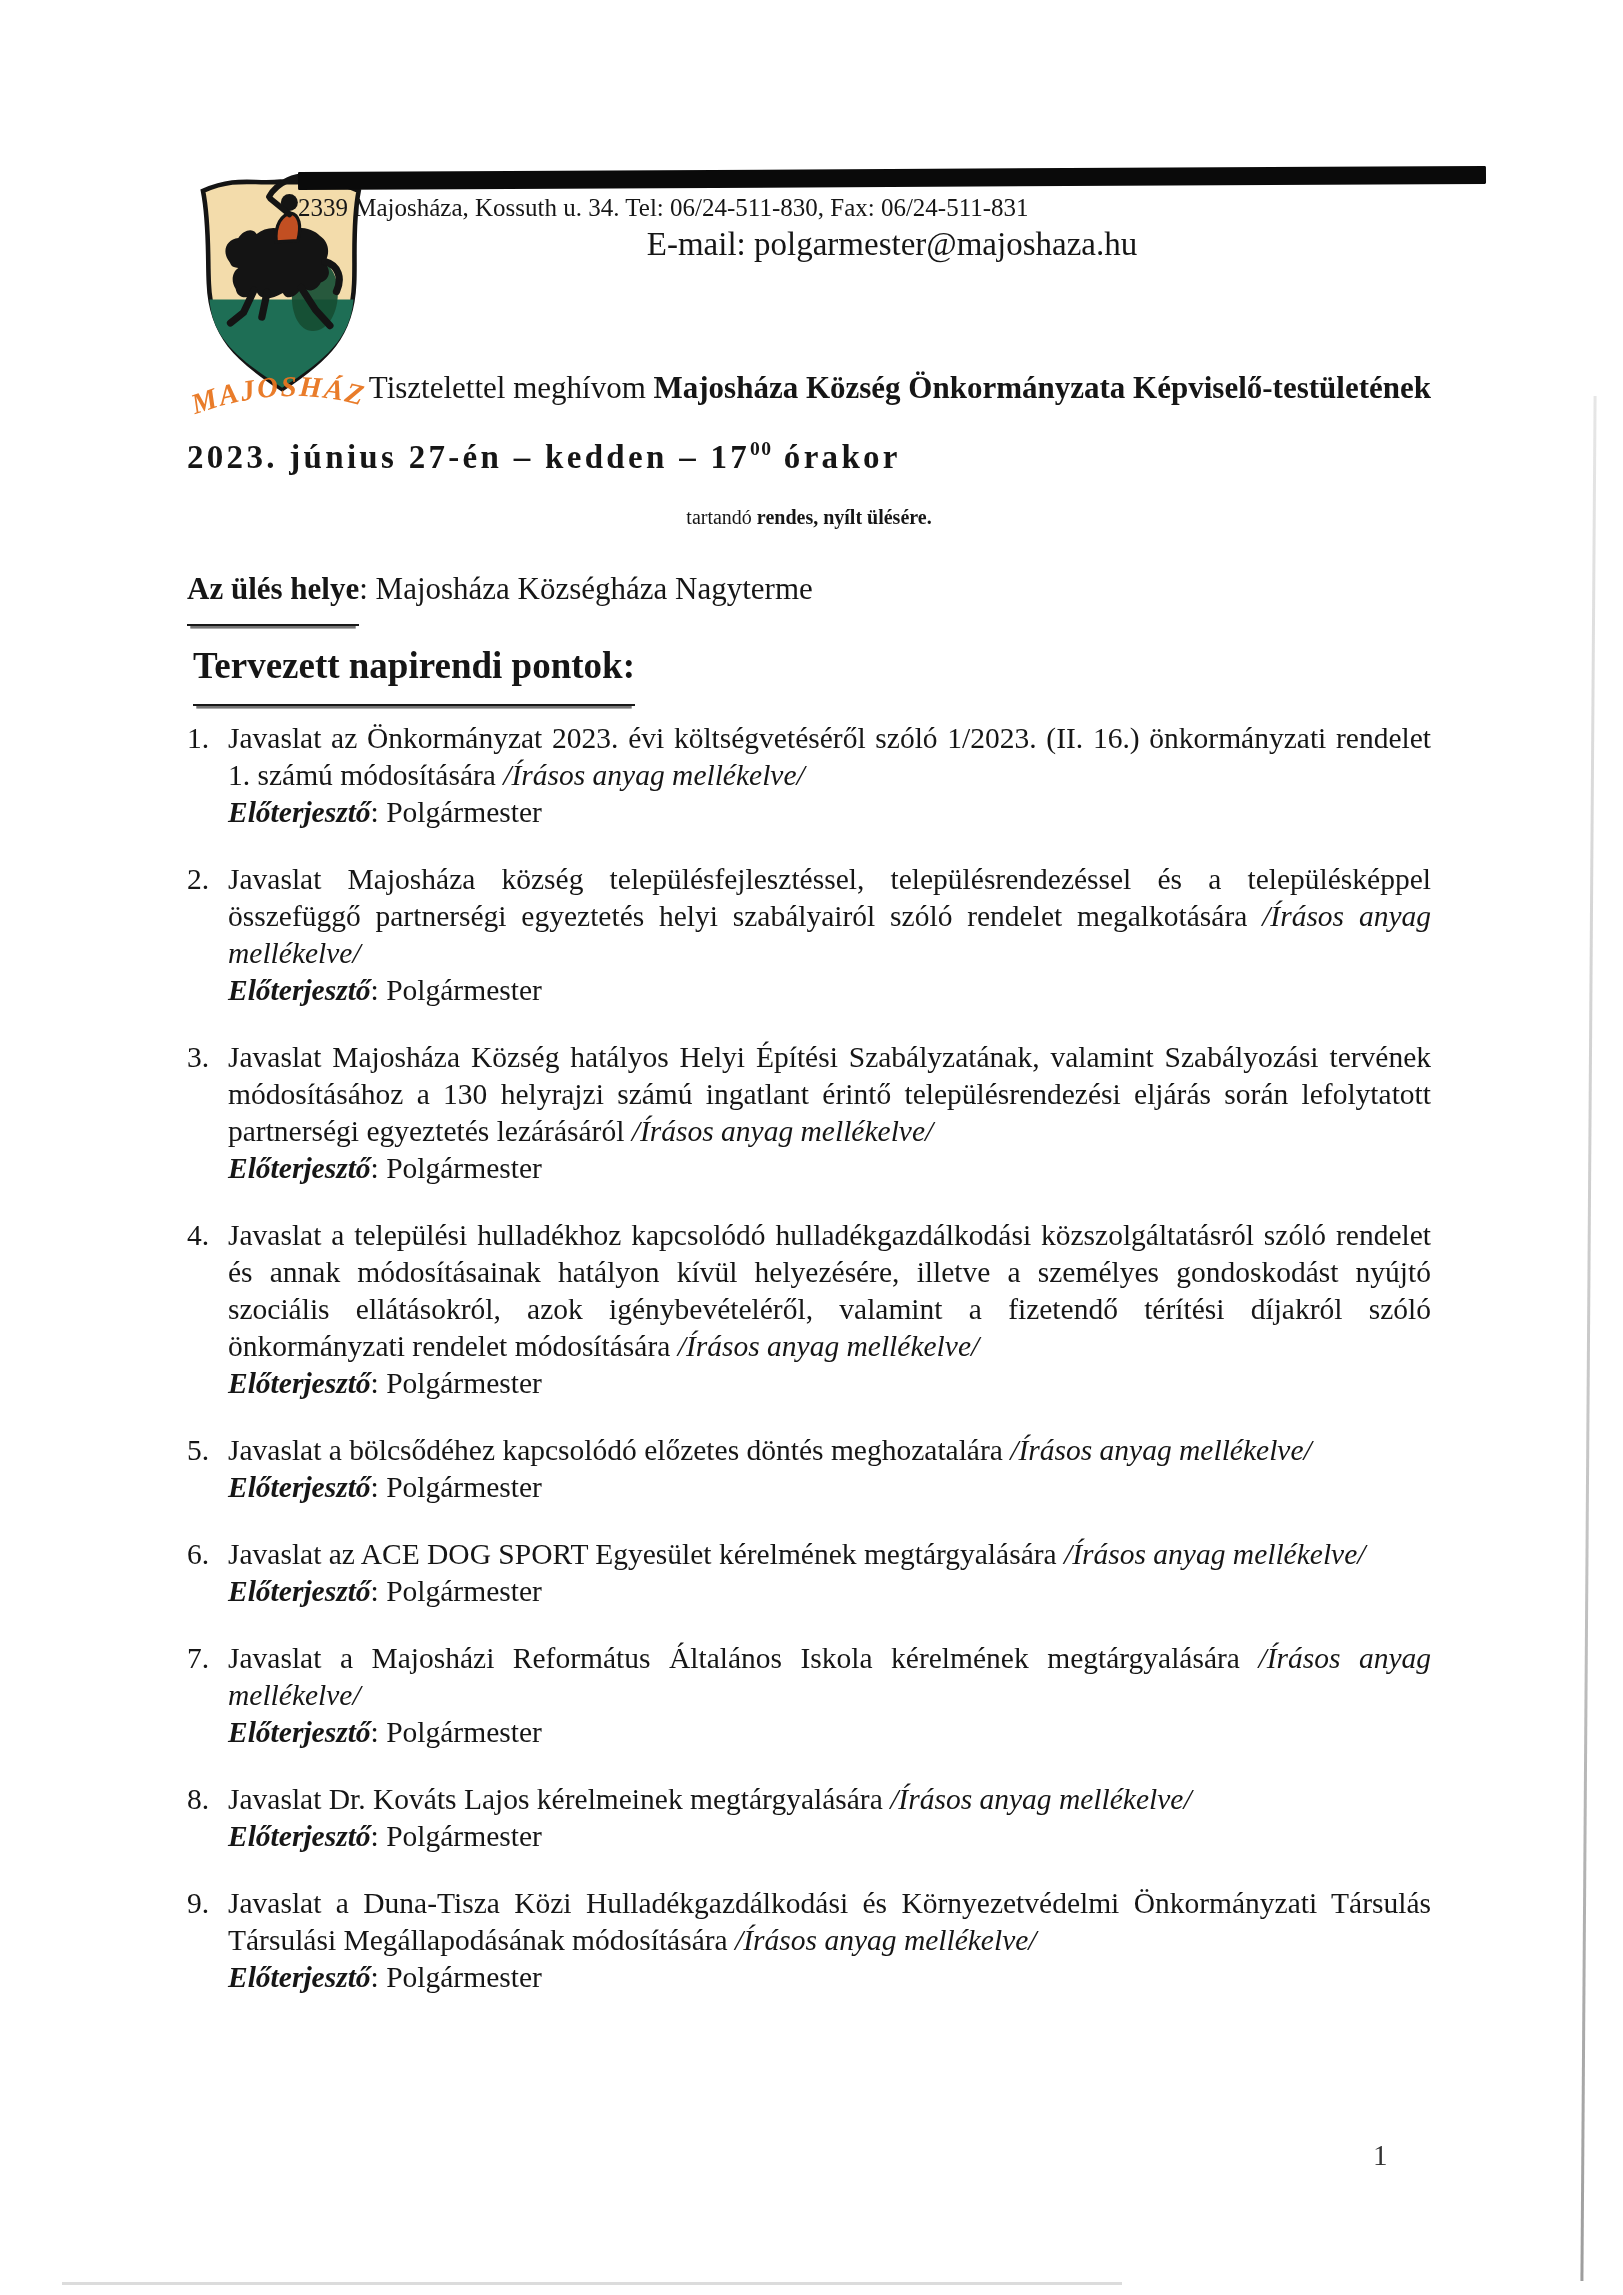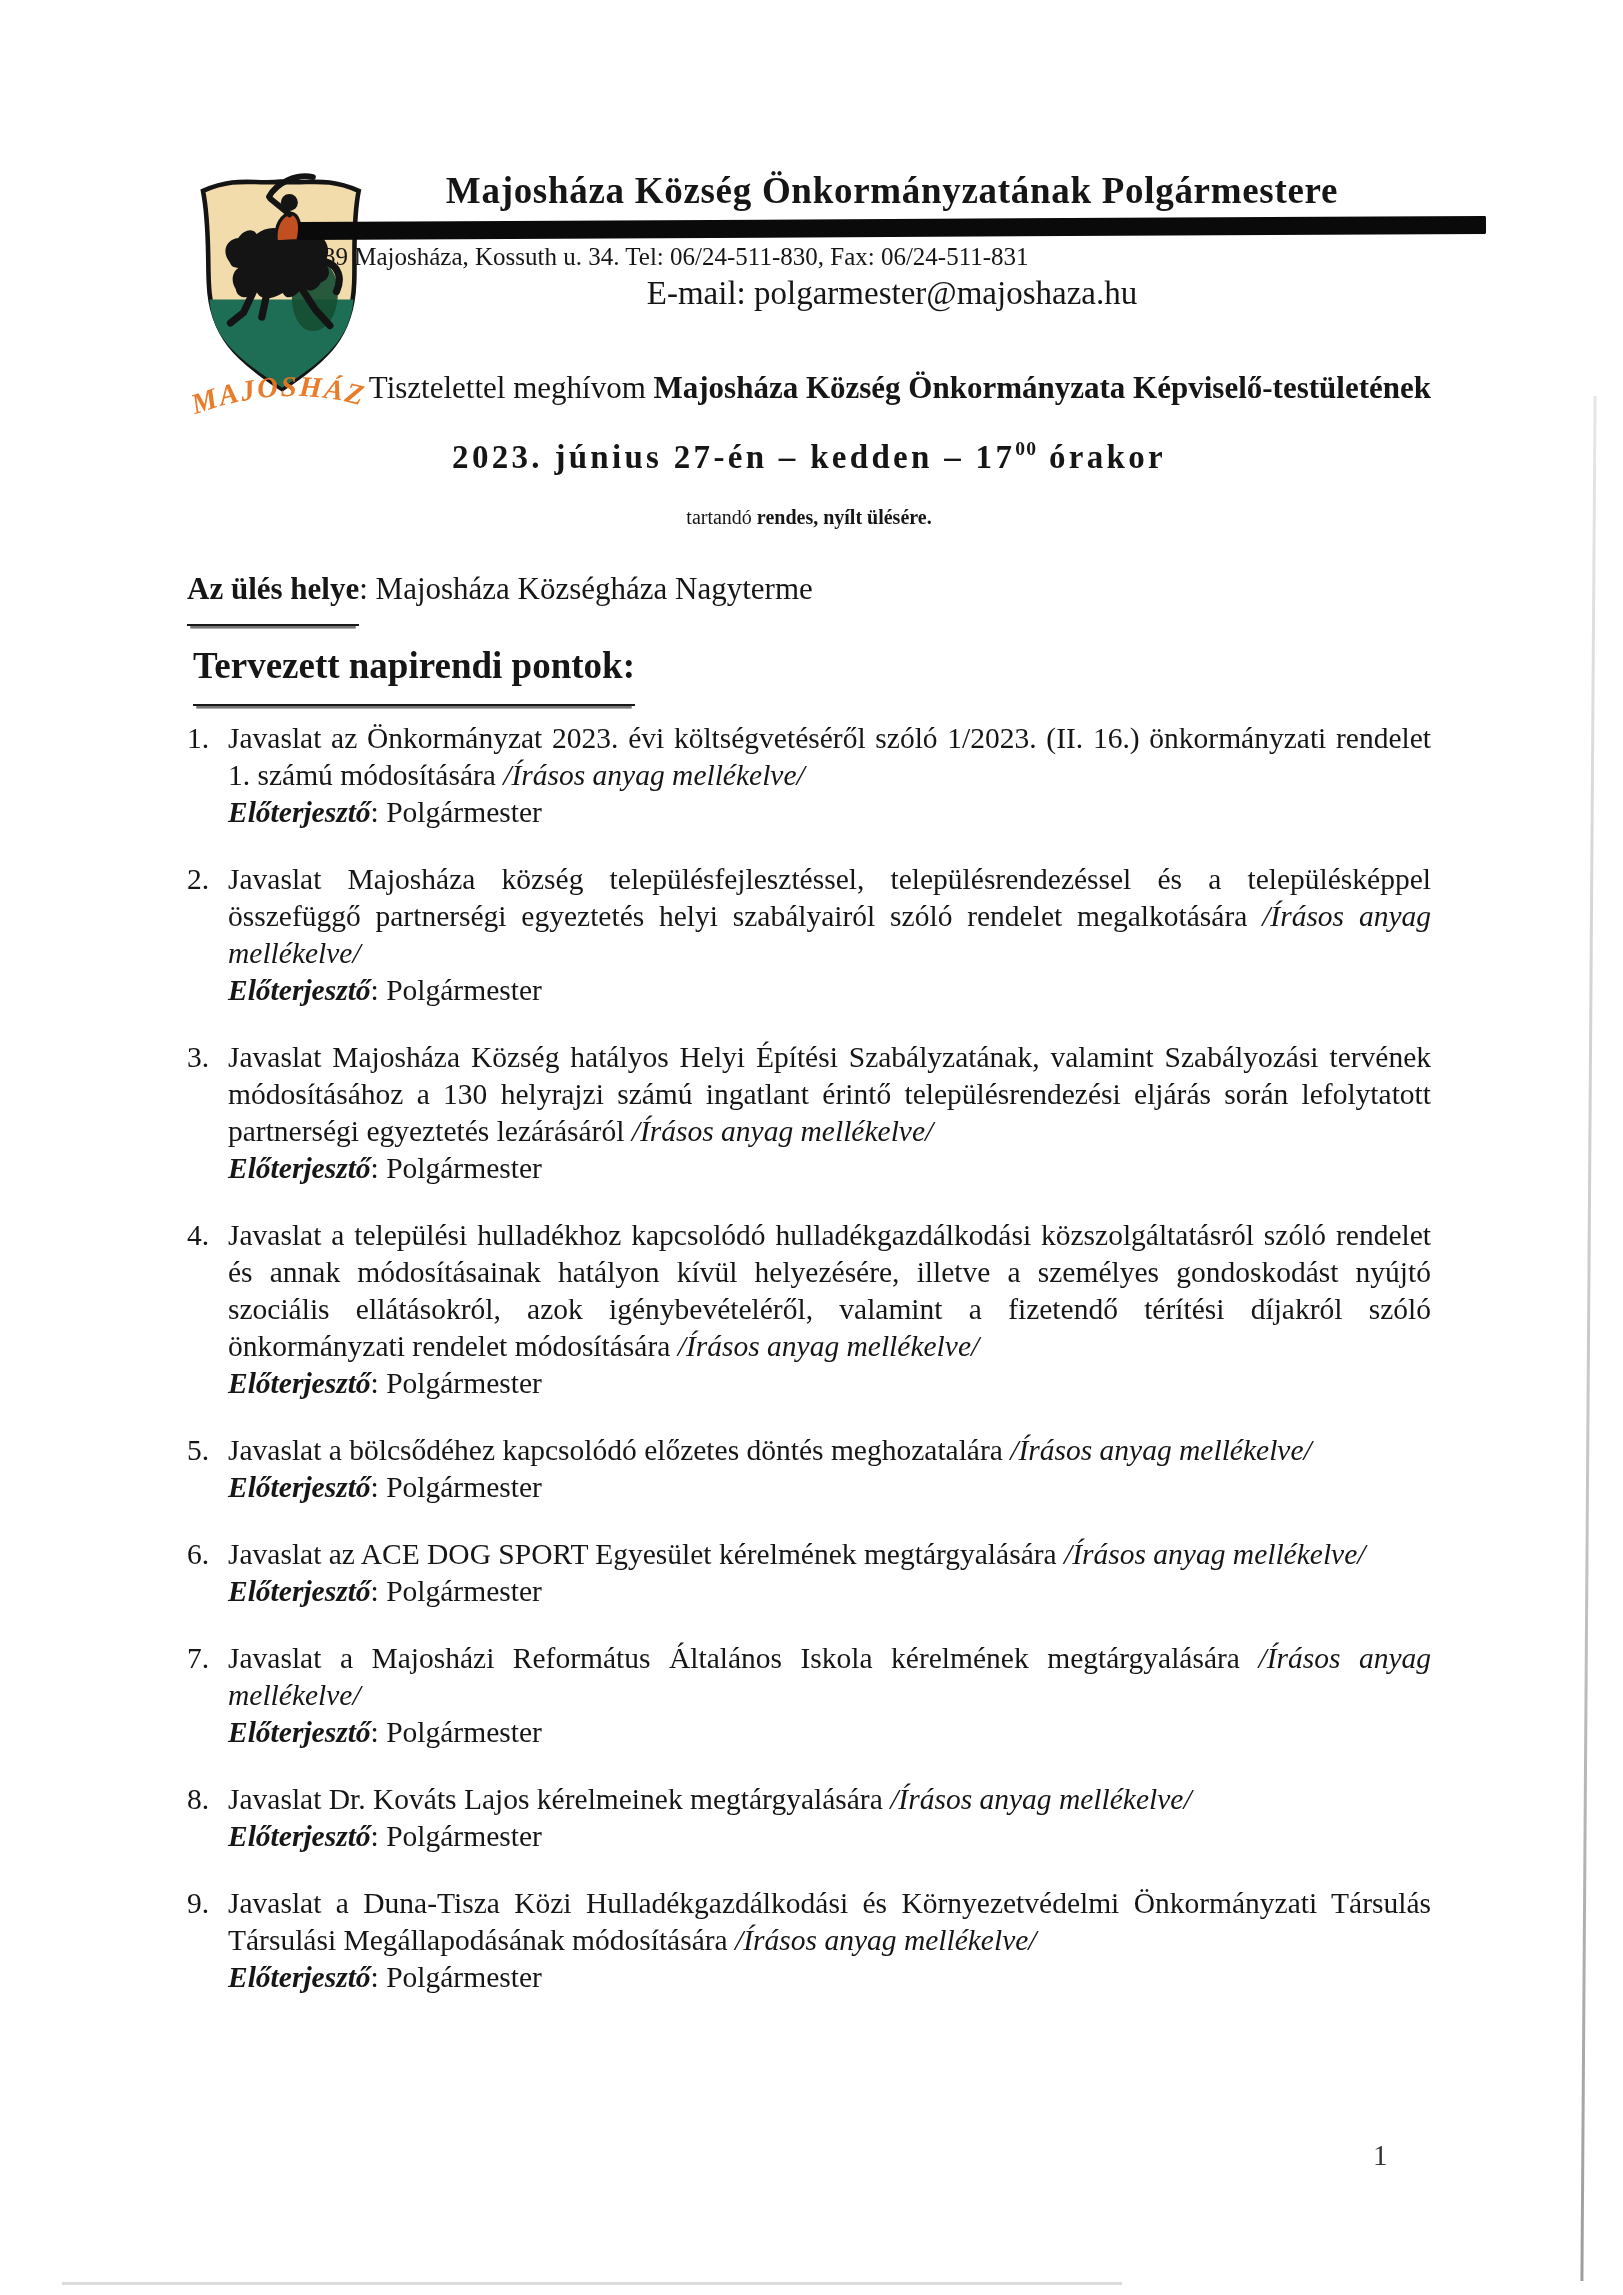--- a/index.html
+++ b/index.html
@@ -28,21 +28,21 @@
 
   
   .main{position:absolute;left:187px;top:370px;width:1244px;}
   .heading-meghivo{
     text-align:center;font-size:34px;font-weight:bold;
     letter-spacing:11.8px;margin:0 0 38px 0;
   }
   .intro{text-align:right;font-size:31px;margin:0 0 33px 0;}
   .b{font-weight:bold;}
   .date-line{
-    text-align:center;font-size:33px;font-weight:bold;
+    font-size:33px;font-weight:bold;
     letter-spacing:3.3px;margin:0 0 30px 0;
   }
   .date-sup{font-size:19.6px;position:relative;top:-13px;letter-spacing:1.3px;}
   .closing{text-align:center;font-size:20px;margin:0 0 42px 0;}
 
   .location{font-size:31px;margin:0 0 37px 0;}
   .u2{
     border-bottom:2.6px solid #181818;
     box-shadow:0 5.9px 0 -3.3px rgba(25,25,25,.6);
     padding-bottom:18px;
@@ -102,21 +102,20 @@
 
     <defs>
         <path id="cap-arc" d="M6,386 Q138,336 268,374" fill="none"></path>
       </defs>
     <text font-size="44" font-weight="bold" font-style="italic" fill="#e8751f" letter-spacing="3" font-family="Liberation Serif, serif" opacity="0.95">
       <textPath href="#cap-arc">MAJOSHÁZA</textPath>
     </text>
   </svg>
 
   <div class="header-text">
-    <div class="header-title">Majosháza Község Önkormányzatának Polgármestere</div>
     <div class="header-bar"></div>
     <div class="header-address">2339 Majosháza, Kossuth u. 34. Tel: 06/24-511-830, Fax: 06/24-511-831</div>
     <div class="header-email">E-mail: polgarmester@majoshaza.hu</div>
   </div>
 
   <div class="main">
 
 
     <div class="intro"><span>Tisztelettel meghívom </span><span class="b">Majosháza Község Önkormányzata Képviselő-testületének</span></div>
 

